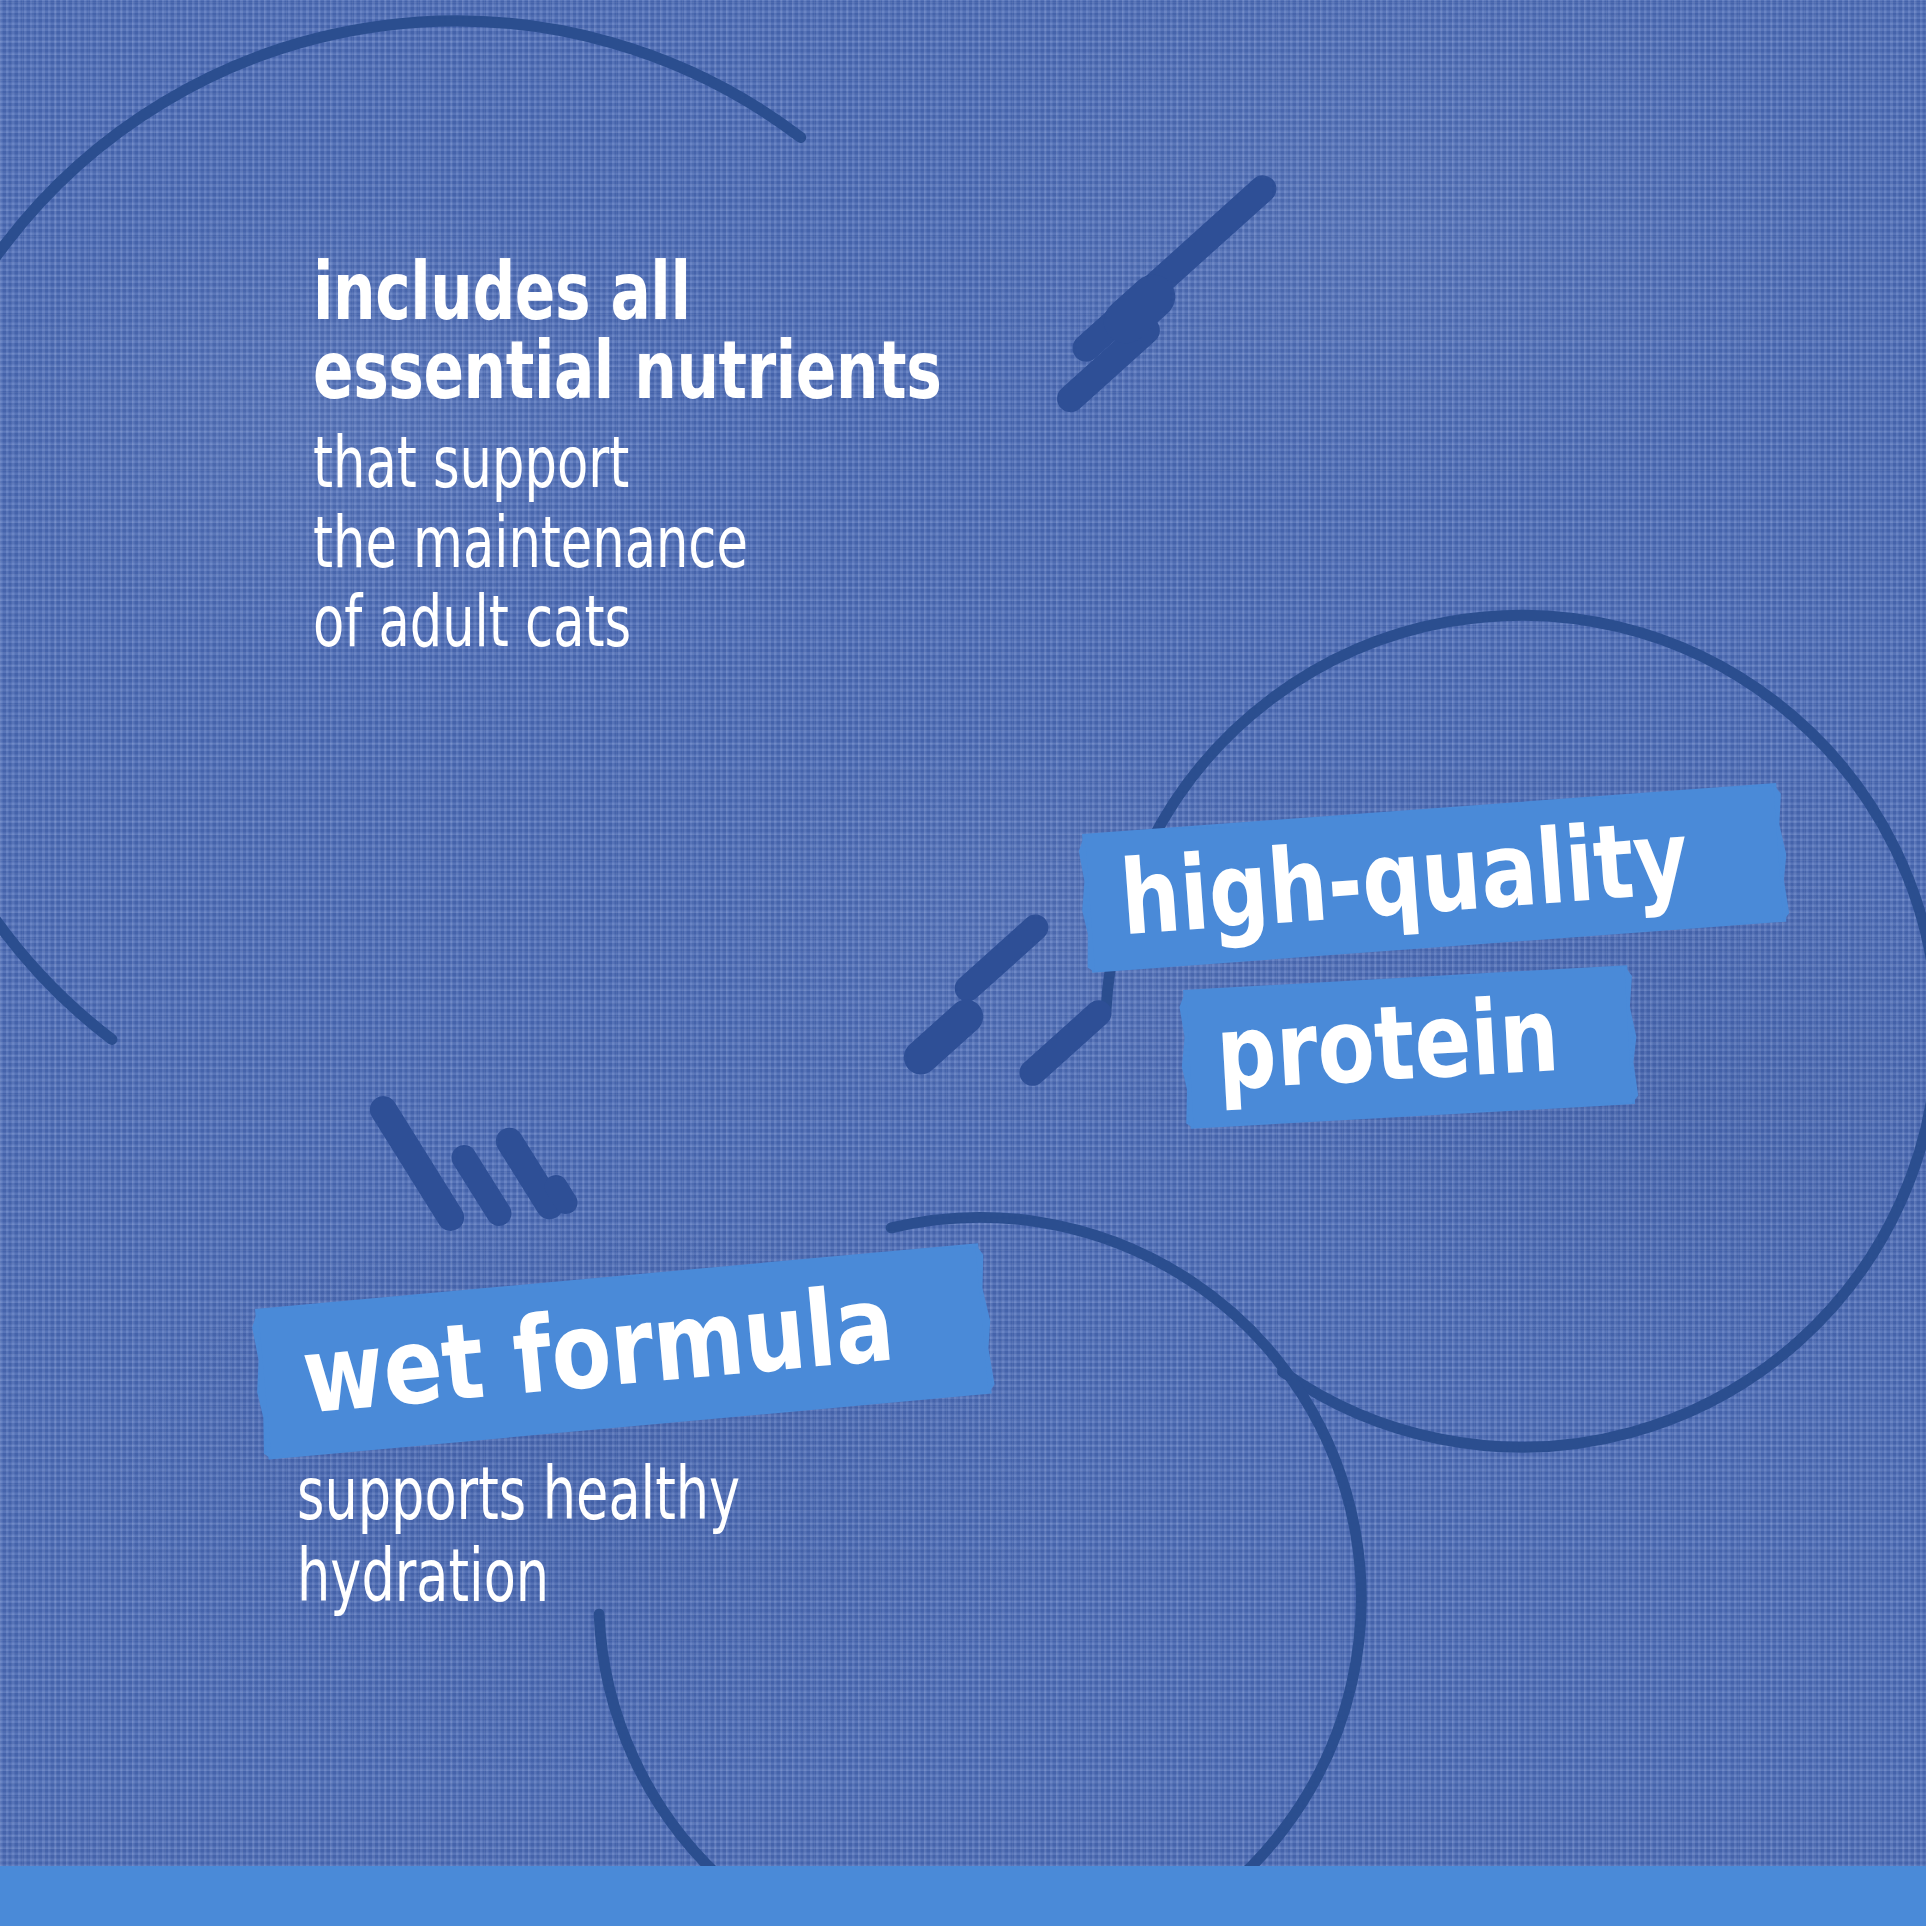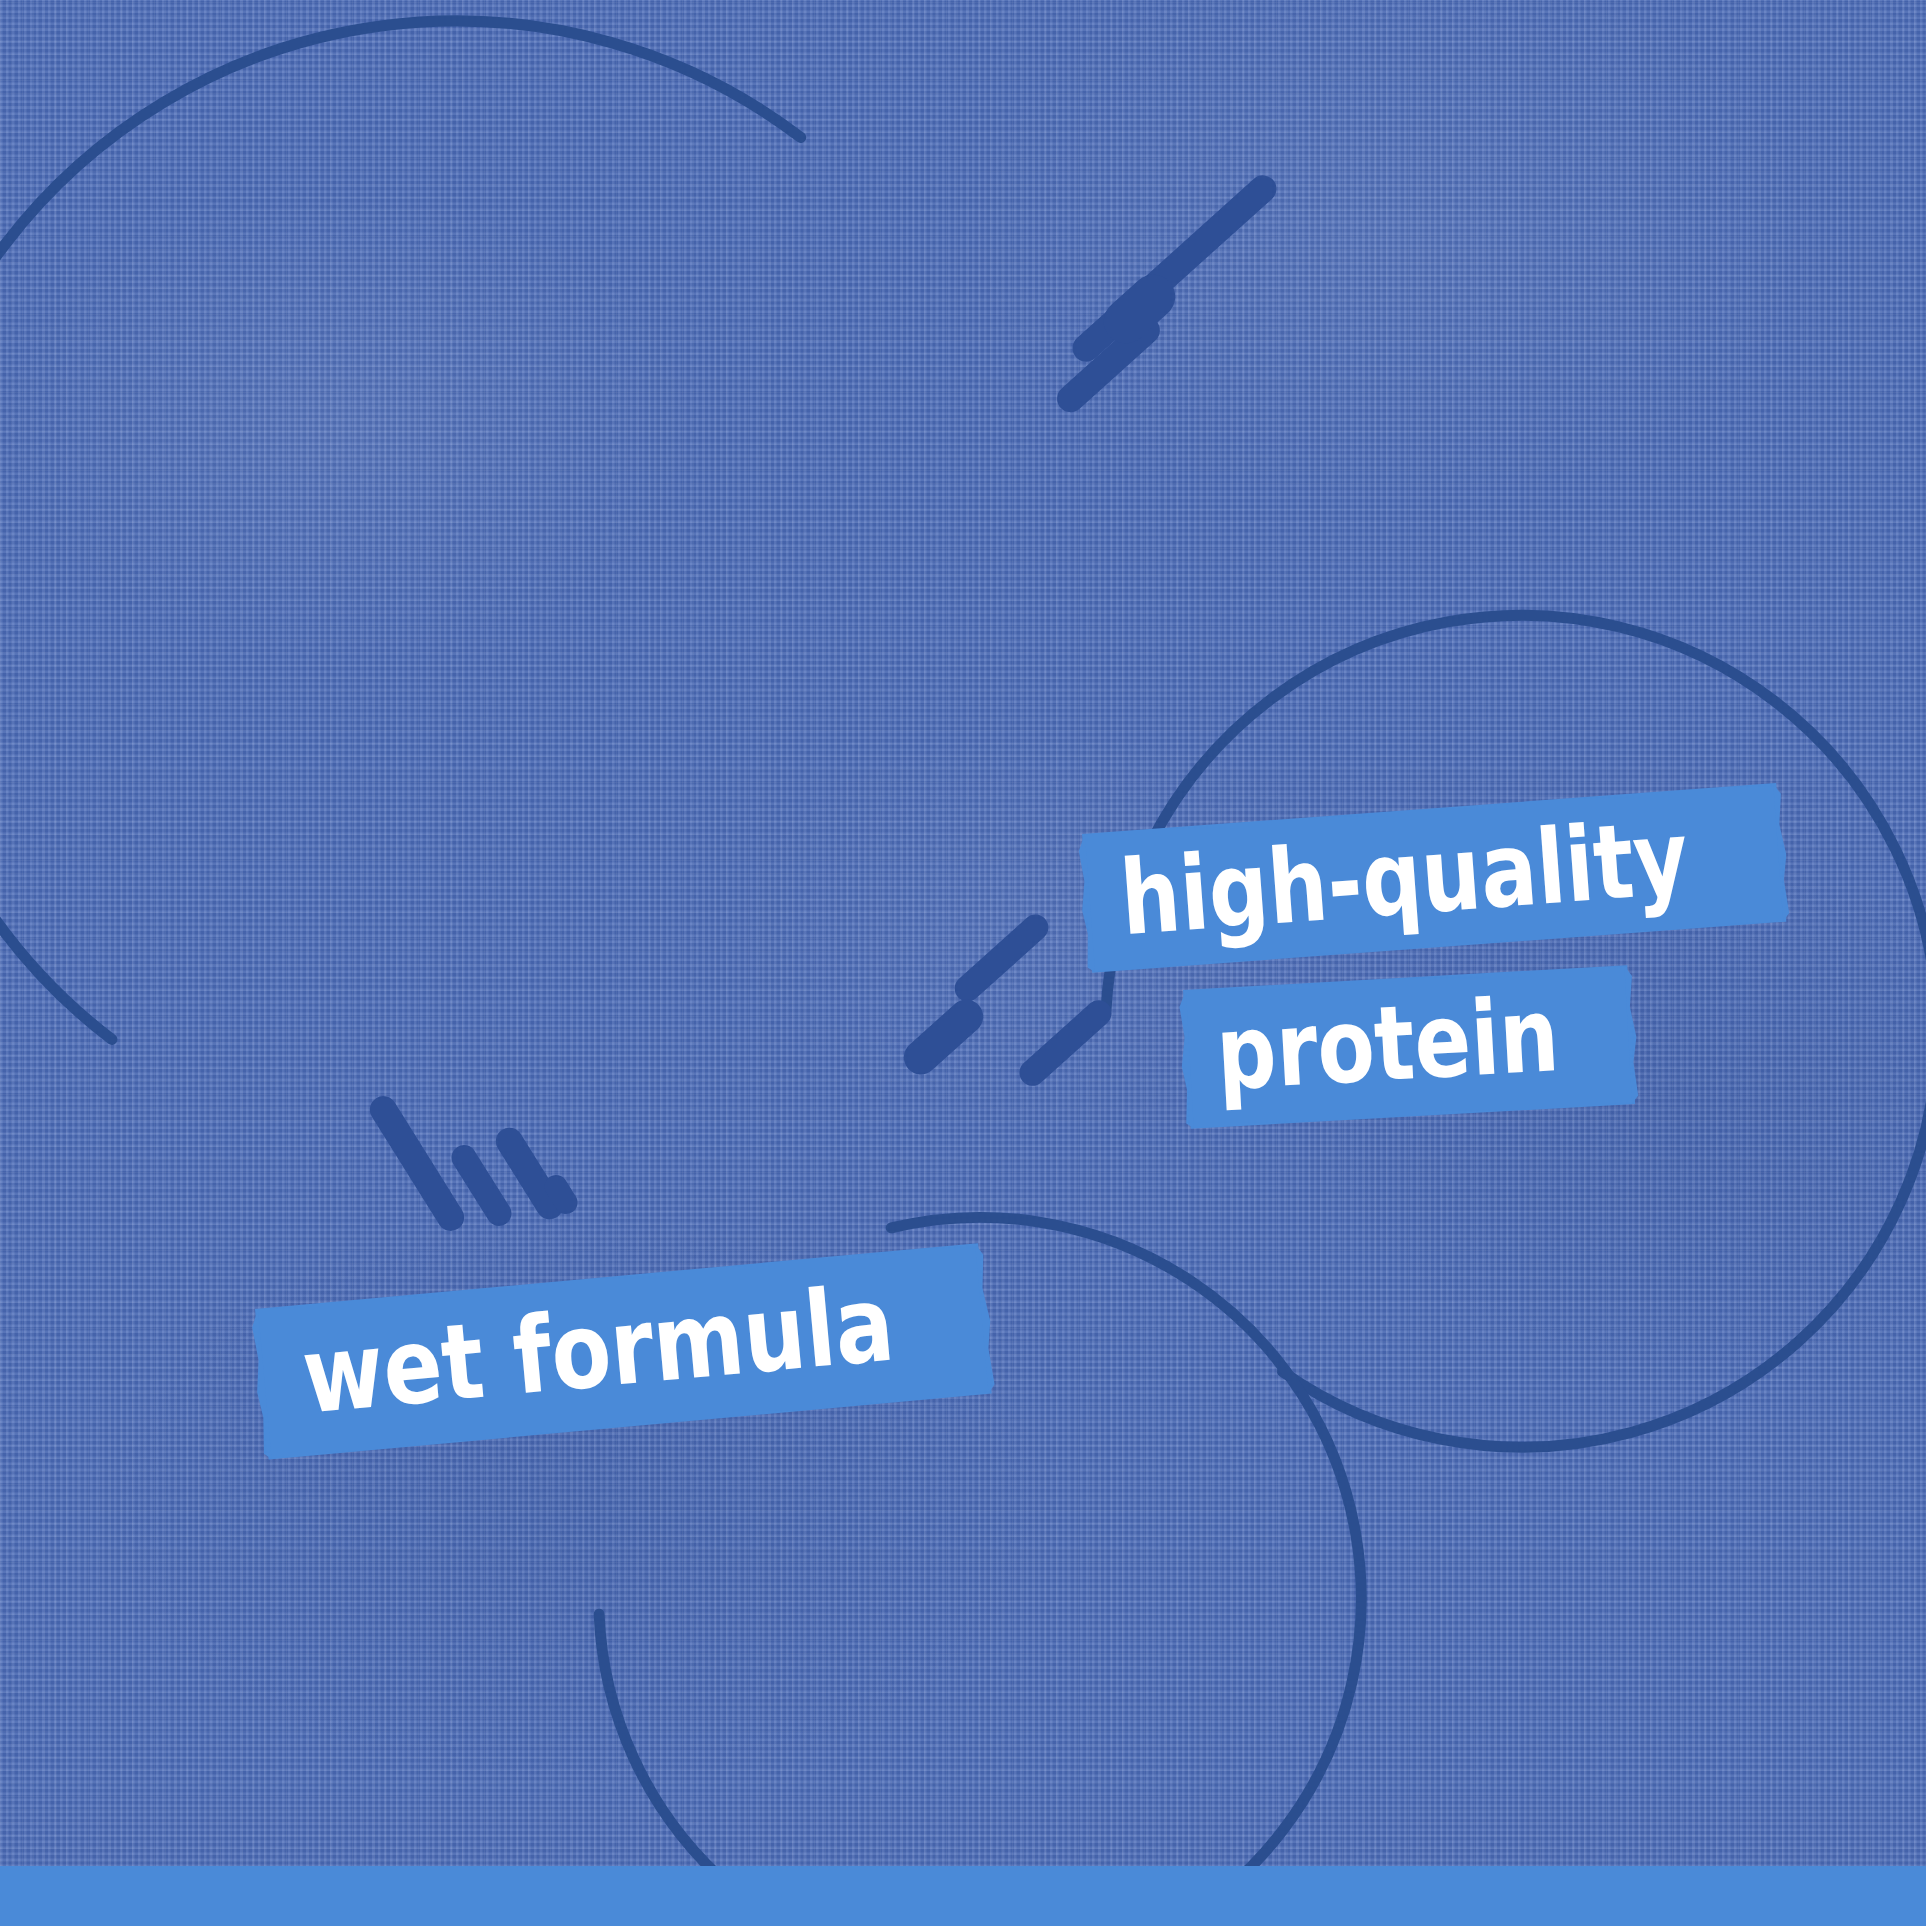--- a/index.html
+++ b/index.html
@@ -163,30 +163,42 @@
 
   <div class="dash" style="left: 943px; top: 945px; width: 117px; height: 26px; transform: rotate(-42deg); background: rgb(46, 79, 150);"></div>
   <div class="dash" style="left: 896px; top: 1020px; width: 95px; height: 34px; transform: rotate(-42deg); background: rgb(46, 79, 150);"></div>
   <div class="dash" style="left: 1008px; top: 1030px; width: 115px; height: 26px; transform: rotate(-42deg); background: rgb(46, 79, 150);"></div>
 
   <div class="dash" style="left: 340px; top: 1150px; width: 154px; height: 27px; transform: rotate(58deg); background: rgb(46, 79, 150);"></div>
   <div class="dash" style="left: 436px; top: 1173px; width: 91px; height: 25px; transform: rotate(58deg); background: rgb(46, 79, 150);"></div>
   <div class="dash" style="left: 478px; top: 1160px; width: 103px; height: 27px; transform: rotate(58deg); background: rgb(46, 79, 150);"></div>
   <div class="dash" style="left: 540px; top: 1183px; width: 42px; height: 23px; transform: rotate(58deg); background: rgb(46, 79, 150);"></div>
 
+  <div class="textblock" style="left:313px; top:252px;">
+    <div class="hl-head">includes all</div>
+    <div class="hl-head">essential nutrients</div>
+    <div style="height:14px"></div>
+    <div class="hl-body">that support</div>
+    <div class="hl-body">the maintenance</div>
+    <div class="hl-body">of adult cats</div>
+  </div>
 
   <div class="badge" style="left: 1082px; top: 834px; padding: 16px 30px 20px 34px; transform: rotate(-4.2deg); transform-origin: left top; background: rgb(74, 138, 216);">
     <span class="badge-text" style="font-size:103px; line-height:1.0; transform:scaleX(0.90); transform-origin:left center;">high-quality</span>
   </div>
   <div class="badge" style="left: 1183px; top: 990px; padding: 14px 34px 22px 30px; transform: rotate(-3.2deg); transform-origin: left top; background: rgb(74, 138, 216);">
     <span class="badge-text" style="font-size:103px; line-height:1.0; transform:scaleX(0.90); transform-origin:left center;">protein</span>
   </div>
 
 
   <div class="badge" style="left: 255px; top: 1309px; padding: 20px 40px 26px 42px; transform: rotate(-5.2deg); transform-origin: left top; background: rgb(74, 138, 216);">
     <span class="badge-text" style="font-size:105px; line-height:1.0; transform:scaleX(0.92); transform-origin:left center;">wet formula</span>
   </div>
 
+  <div class="textblock" style="left:297px; top:1453px;">
+    <div class="hl-body" style="font-size:73px;">supports healthy</div>
+    <div class="hl-body" style="font-size:73px;">hydration</div>
+  </div>
 
   <div class="bottombar" style="height: 61px; background: rgb(74, 138, 216);"></div>
 
 </div>
 
 
 </body></html>

